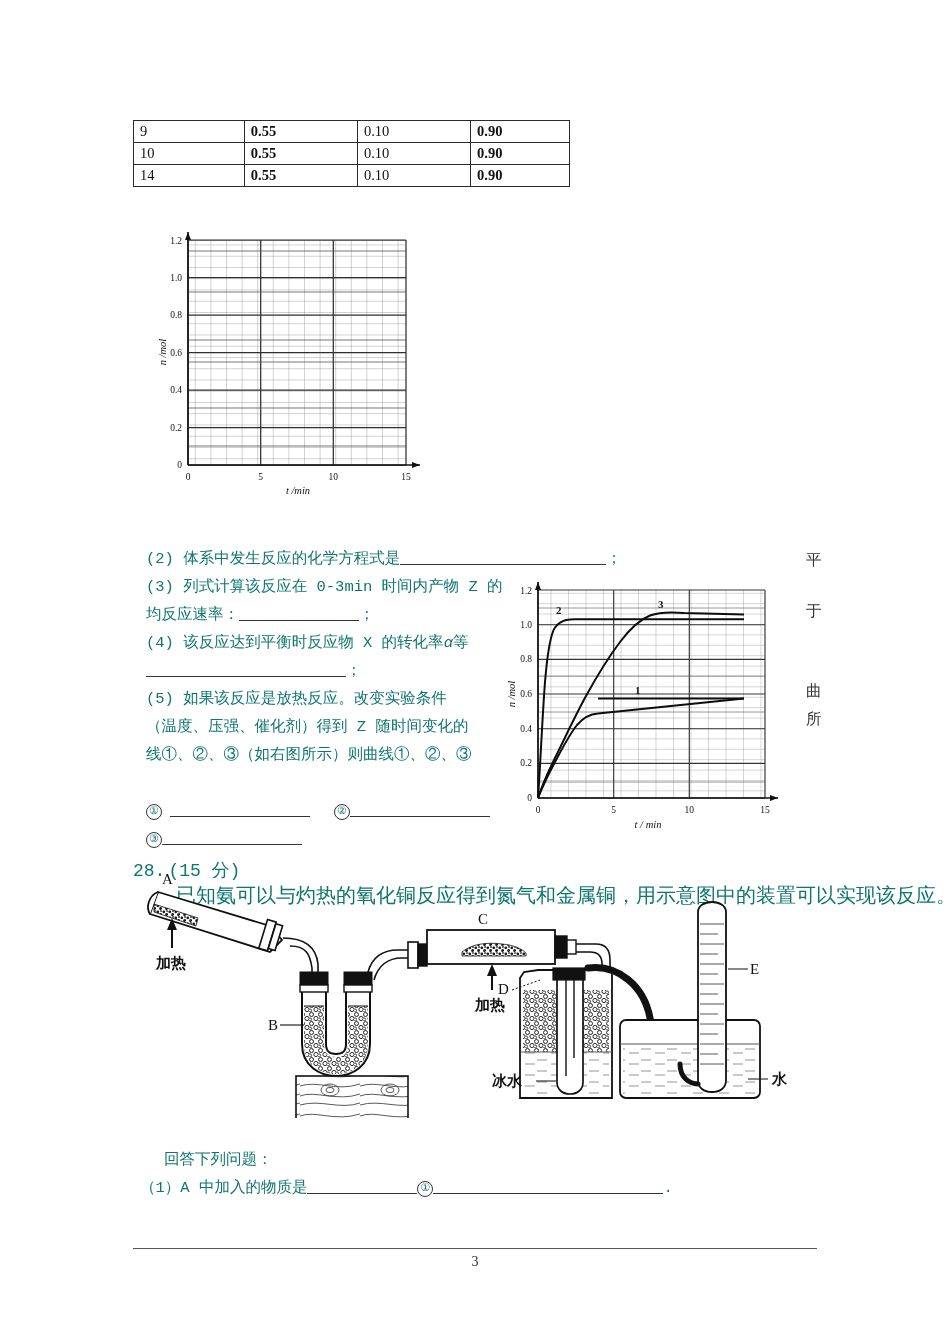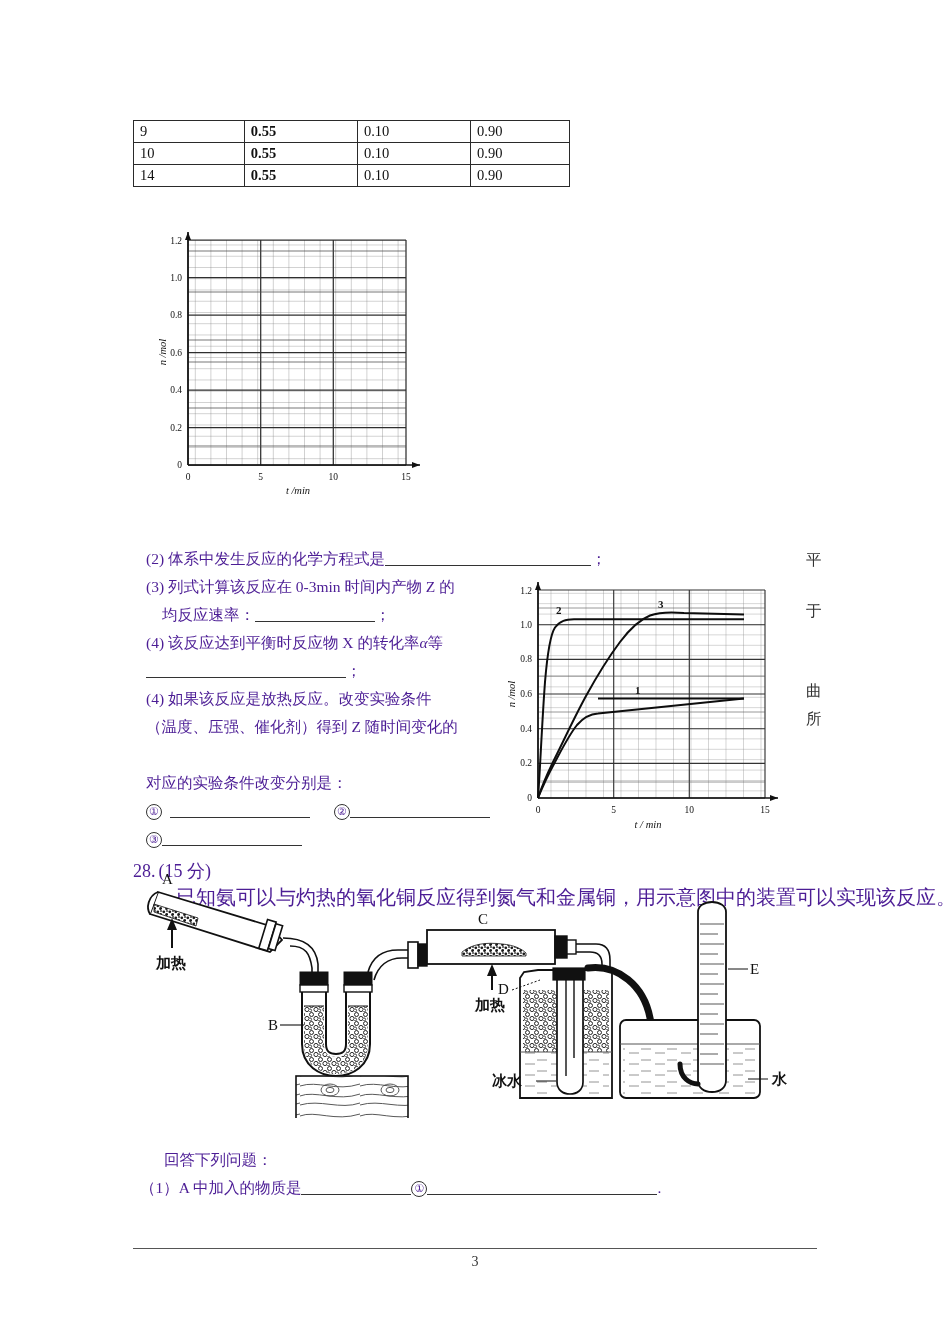--- a/index.html
+++ b/index.html
@@ -35,35 +35,35 @@
     border: 1px solid #2a2a2a;
     height: 21px;
     padding: 0 0 0 6px;
     line-height: 21px;
     vertical-align: middle;
     white-space: nowrap;
   }
   .data-table td.c0 { width: 108px; }
   .data-table td.c1 { width: 110px; font-weight: bold; }
   .data-table td.c2 { width: 110px; }
-  .data-table td.c3 { width: 95px; }
+  .data-table td.c3 { width: 95px; font-weight: bold; }
 
   
   .chart {
     position: absolute;
   }
   .chart svg { display: block; }
 
   
   .qtext {
     position: absolute;
-    font-family: Liberation Serif, serif;
+    font-family: Liberation Mono, monospace;
     font-size: 15.5px;
     line-height: 28px;
-    color: #4c1d95;
+    color: #0f766e;
     white-space: nowrap;
   }
   .blank {
     display: inline-block;
     border-bottom: 1px solid #333;
     height: 15px;
     vertical-align: -2px;
   }
   .circ {
     display: inline-block;
@@ -206,39 +206,39 @@
     </svg>
   </div>
 
   <div class="qtext" style="left:146px; top:545px;">
     <span>(2) 体系中发生反应的化学方程式是</span><span class="blank" style="width:206px;"></span><span>；</span>
   </div>
 
   <div class="qtext" style="left:146px; top:573px;">
     <span>(3) 列式计算该反应在 0-3min 时间内产物 Z 的</span>
   </div>
-  <div class="qtext" style="left:146px; top:601px;margin-left:16px;">
+  <div class="qtext" style="left:146px; top:601px;">
     <span>均反应速率：</span><span class="blank" style="width:120px;"></span><span>；</span>
   </div>
 
   <div class="qtext" style="left:146px; top:629px;">
     <span>(4) 该反应达到平衡时反应物 X 的转化率</span><span class="italic">α</span><span>等</span>
   </div>
   <div class="qtext" style="left:146px; top:657px;">
     <span class="blank" style="width:200px;"></span><span>；</span>
   </div>
 
   <div class="qtext" style="left:146px; top:685px;">
-    <span>(4)  如果该反应是放热反应。改变实验条件</span>
+    <span>(5)  如果该反应是放热反应。改变实验条件</span>
   </div>
   <div class="qtext" style="left:146px; top:713px;text-align:center;">
     <span>（温度、压强、催化剂）得到 Z 随时间变化的</span>
   </div>
-  <div class="qtext" style="left:146px; top:769px;">
-    <span>对应的实验条件改变分别是：</span>
+  <div class="qtext" style="left:146px; top:741px;">
+    <span>线①、②、③（如右图所示）则曲线①、②、③</span>
   </div>
 
   <div class="qtext" style="left:146px; top:797px;">
     <span class="circ">①</span><span class="blank" style="width:140px; margin-left:8px;"></span><span style="display:inline-block;width:24px;"></span><span class="circ">②</span><span class="blank" style="width:140px;"></span>
   </div>
   <div class="qtext" style="left:146px; top:825px;">
     <span class="circ">③</span><span class="blank" style="width:140px;"></span>
   </div>
 
   <div class="chart" style="left:498px; top:572px;">

